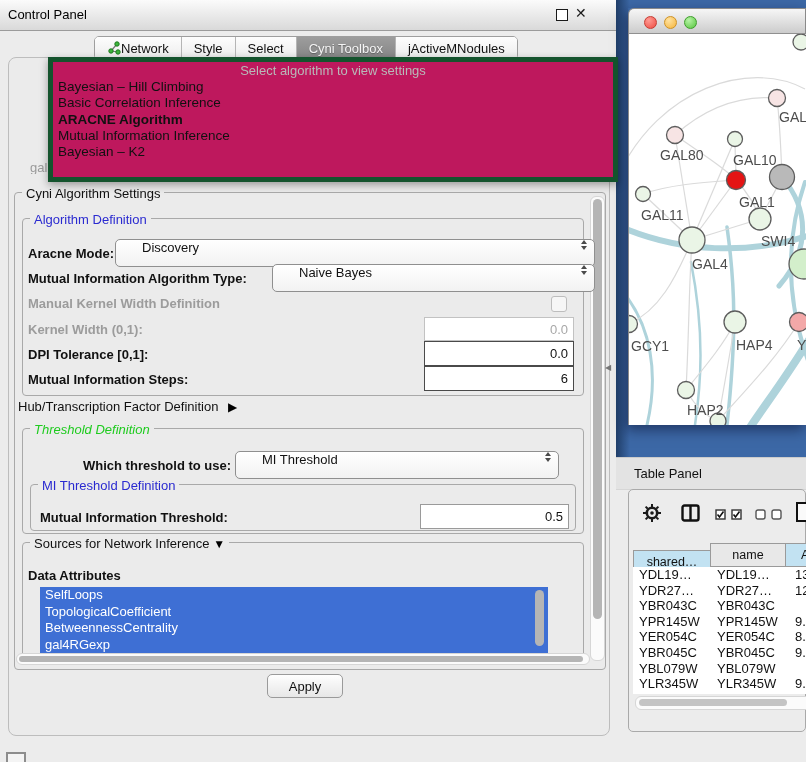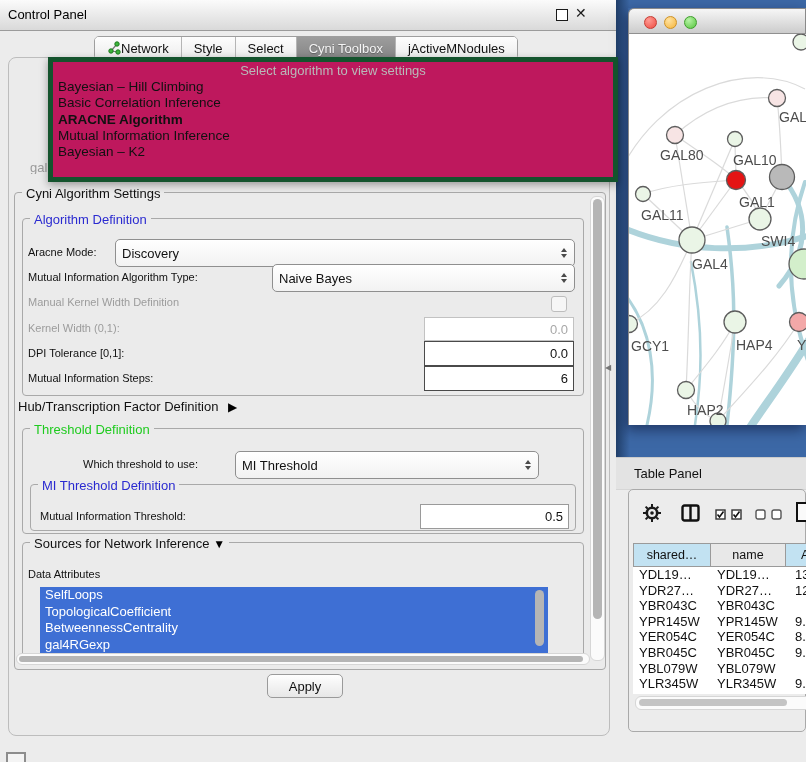--- a/index.html
+++ b/index.html
@@ -24,24 +24,24 @@
   .popup .prompt{height:17px;text-align:center;color:#b9b9b9;font-size:13px;line-height:17px;}
   .popup .it{height:16.3px;line-height:16.3px;padding-left:5px;font-size:13.5px;white-space:nowrap;}
   .popup .it.bold{font-weight:bold;}
   .remnant{left:30px;top:160px;width:400px;height:14px;overflow:hidden;color:#9a9a9a;z-index:5;}
   .focus-sliver{left:578px;top:99px;width:20px;height:26px;border:3px solid #5d9fe2;border-radius:7px;background:#e9e9e9;z-index:2;}
   
   .grp{border:1px solid #a9a9a9;border-radius:4px;}
   .legend{position:absolute;background:#ebebeb;padding:0 4px;font-size:13px;white-space:nowrap;z-index:3;}
   .legend.blue{color:#2a2ad0;}
   .legend.green{color:#1ecb1e;}
-  .lbl{font-weight:normal;font-size:11px;white-space:nowrap;}
+  .lbl{font-weight:bold;font-size:13px;white-space:nowrap;}
   .lbl.dis{color:#9c9c9c;}
-  .combo{display:flex;align-items:center;background:linear-gradient(#ffffff,#f2f2f2);border:1px solid #8f8f8f;
-         border-radius:5px;font-size:13px;padding-left:6px;box-shadow:inset 0 1px 1px rgba(255,255,255,.8);}
+  .combo{display:flex;background:linear-gradient(#ffffff,#f2f2f2);border:1px solid #8f8f8f;
+         border-radius:5px;font-size:13px;padding-left:26px;box-shadow:inset 0 1px 1px rgba(255,255,255,.8);}
   .combo .sp{margin-left:auto;margin-right:7px;display:flex;flex-direction:column;gap:2px;}
   .tri-up{width:0;height:0;border-left:3.5px solid transparent;border-right:3.5px solid transparent;border-bottom:4.5px solid #4a4a4a;}
   .tri-dn{width:0;height:0;border-left:3.5px solid transparent;border-right:3.5px solid transparent;border-top:4.5px solid #4a4a4a;}
   .field{background:#fff;border:1px solid #9a9a9a;font-size:13px;text-align:right;padding-right:5px;
          display:flex;align-items:center;justify-content:flex-end;}
   .field.strong{border:1.5px solid #4a4a4a;}
   .field.dis{color:#a8a8a8;border:1px solid #c2c2c2;}
   .checkbox{width:14px;height:14px;border:1px solid #bdbdbd;border-radius:3px;background:#f6f6f6;}
   .attr-list{background:#3e6fd4;overflow:hidden;}
   .attr-list .li{height:16.5px;line-height:16.5px;color:#fff;font-size:13px;padding-left:5px;white-space:nowrap;}
@@ -167,21 +167,21 @@
   <div class="abs field strong" style="left:424px;top:366px;width:143px;height:23px;">
     <span>6</span>
   </div>
 
   <div class="abs" style="left:18px;top:399px;">
     <span>Hub/Transcription Factor Definition</span>
     <span class="arrow-glyph" style="margin-left:6px;">▶</span>
   </div>
 
   <div class="abs grp" style="left:22px;top:428px;width:560px;height:104px;"></div>
-  <span class="legend green" style="left:30px;top:422px;">Threshold Definition</span>
+  <span class="legend green" style="left:30px;top:422px;font-style:italic;">Threshold Definition</span>
 
   <span class="abs lbl" style="left:83px;top:458px;">Which threshold to use:</span>
   <div class="abs combo" style="left:235px;top:451px;width:296px;height:26px;">
     <span>MI Threshold</span>
     <span class="sp">
         <span class="tri-up"></span>
         <span class="tri-dn"></span>
       </span>
   </div>
 
@@ -346,21 +346,21 @@
       <svg width="11" height="11" viewBox="0 0 11 11">
         <rect x="1" y="1" width="9" height="9" rx="2" fill="#fff" stroke="#555" stroke-width="1.4"></rect>
       </svg>
     </div>
     <div class="abs" style="left:166px;top:11px;">
       <svg width="20" height="22" viewBox="0 0 20 22">
         <path d="M 2,2 L 12,2 L 17,7 L 17,20 L 2,20 Z" fill="#fafafa" stroke="#111" stroke-width="2"></path>
       </svg>
     </div>
 
-    <div class="th-cell" style="left:4px;top:53px;width:78px;">
+    <div class="th-cell" style="left:4px;top:60px;width:78px;">
       <span>shared…</span>
     </div>
     <div class="th-cell gray" style="left:81px;top:53px;width:76px;">
       <span>name</span>
     </div>
     <div class="th-cell" style="left:156px;top:53px;width:62px;justify-content:flex-start;padding-left:15px;">
       <span>A</span>
     </div>
 
     <div class="abs" style="left:4px;top:77px;width:214px;height:127px;overflow:hidden;background:#fff;">

